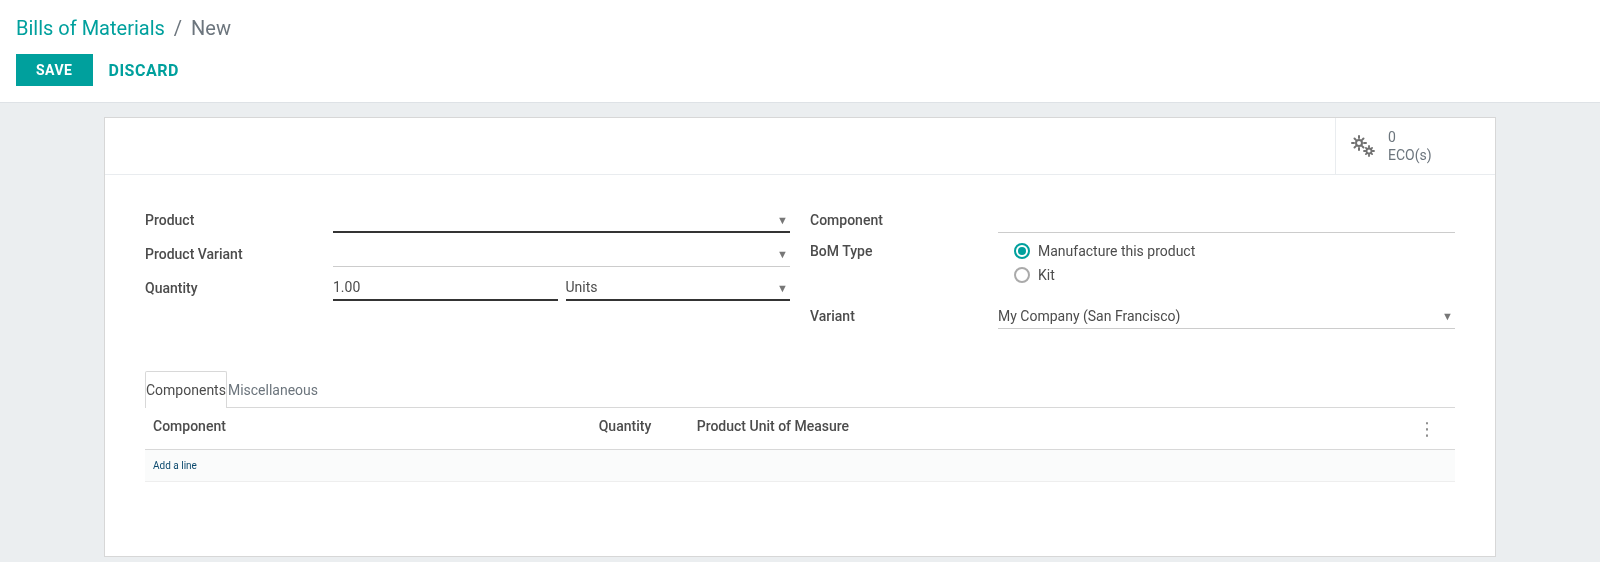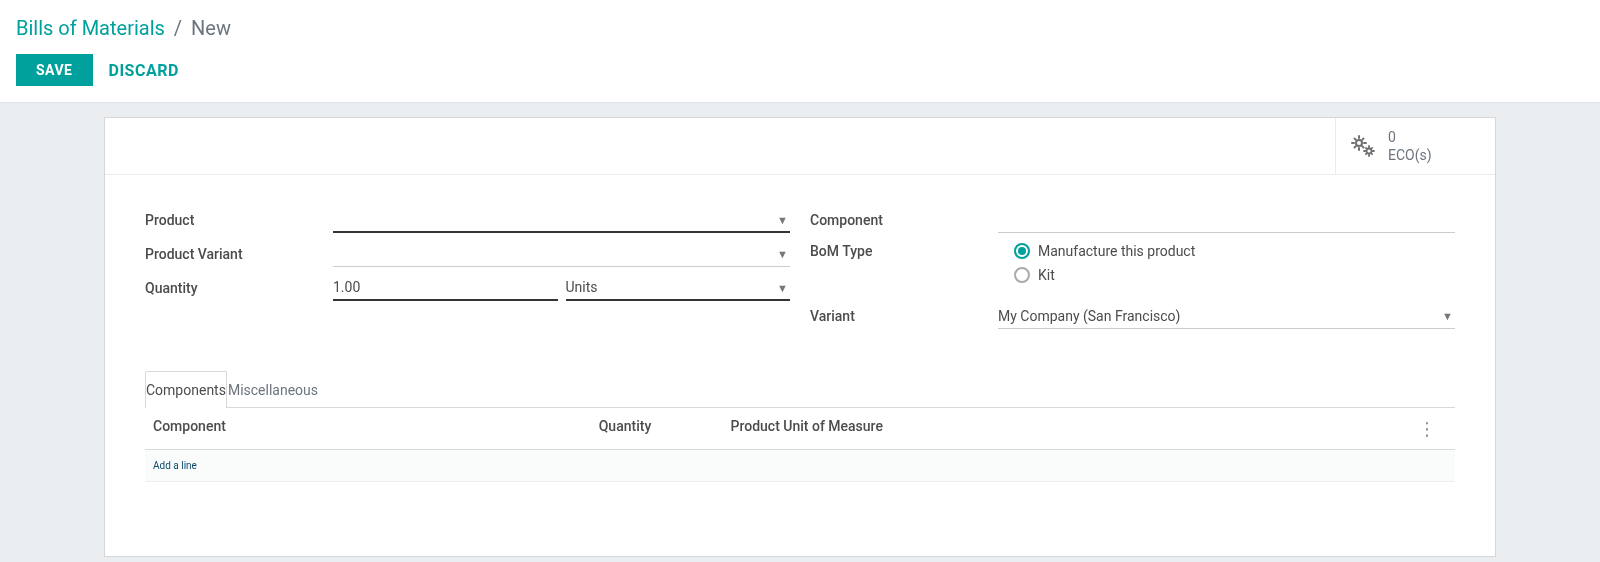--- a/index.html
+++ b/index.html
@@ -48,21 +48,21 @@
   .radio-label { color: #4c4c4c; }
   
   .tabs-wrap { margin-top: 38px; }
   .tabs { display: flex; border-bottom: 1px solid #d8d8d8; padding-left: 0px; }
   .tab { padding: 10px 0; font-size: 14px; color: #6c757d; cursor: pointer; border: 1px solid transparent; border-bottom: none; margin-bottom: -1px; border-radius: 2px 2px 0 0;}
   .tab.active { color: #4c4c4c; background: #fff; border-color: #d8d8d8; }
   
   .table-header { display: flex; font-weight: 500; color: #4c4c4c; font-size: 14px; padding: 10px 8px; border-bottom: 1px solid #d8d8d8; }
   .th-component { flex: 1; }
   .th-qty { width: 80px; text-align: left; }
-  .th-uom { width: 220px; text-align: center; margin-left: 18px;}
+  .th-uom { width: 220px; text-align: left; margin-left: 18px;}
   .th-actions { width: 40px; display: flex; justify-content: center; align-items: center; }
   .kebab { font-size: 18px; color: #888; cursor: pointer; }
   
   .add-line { padding: 10px 8px; color: #0c4a6e; cursor: pointer; font-size: 10px; border-bottom: 1px solid #eee; background: #fafbfb;}
   
   svg { display: block; }
 </style>
 </head>
 <body>
 

